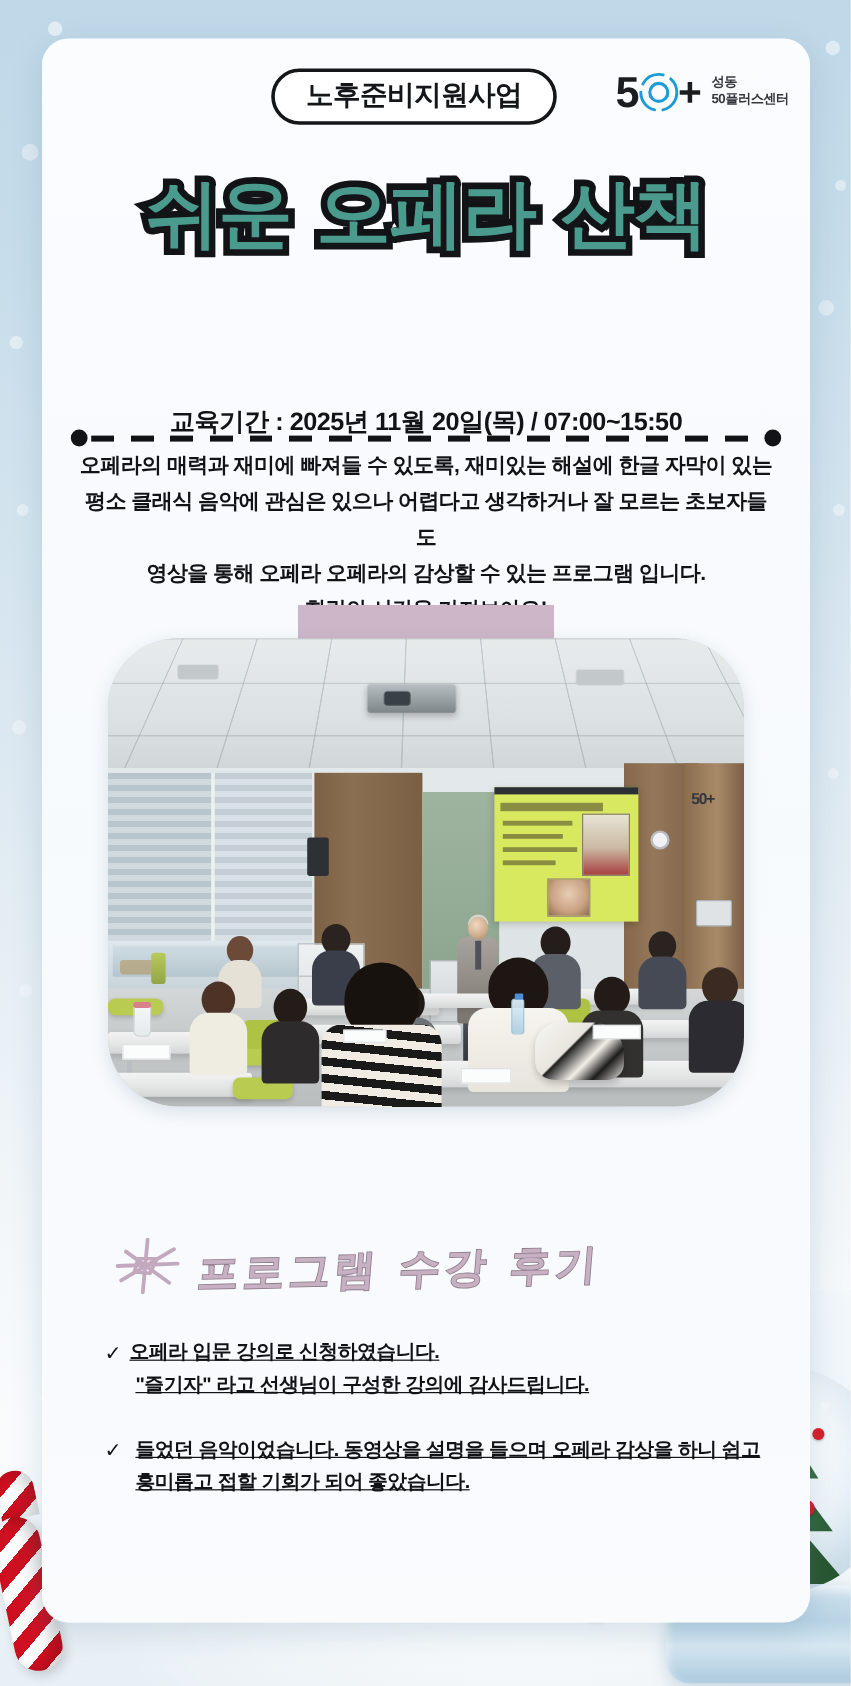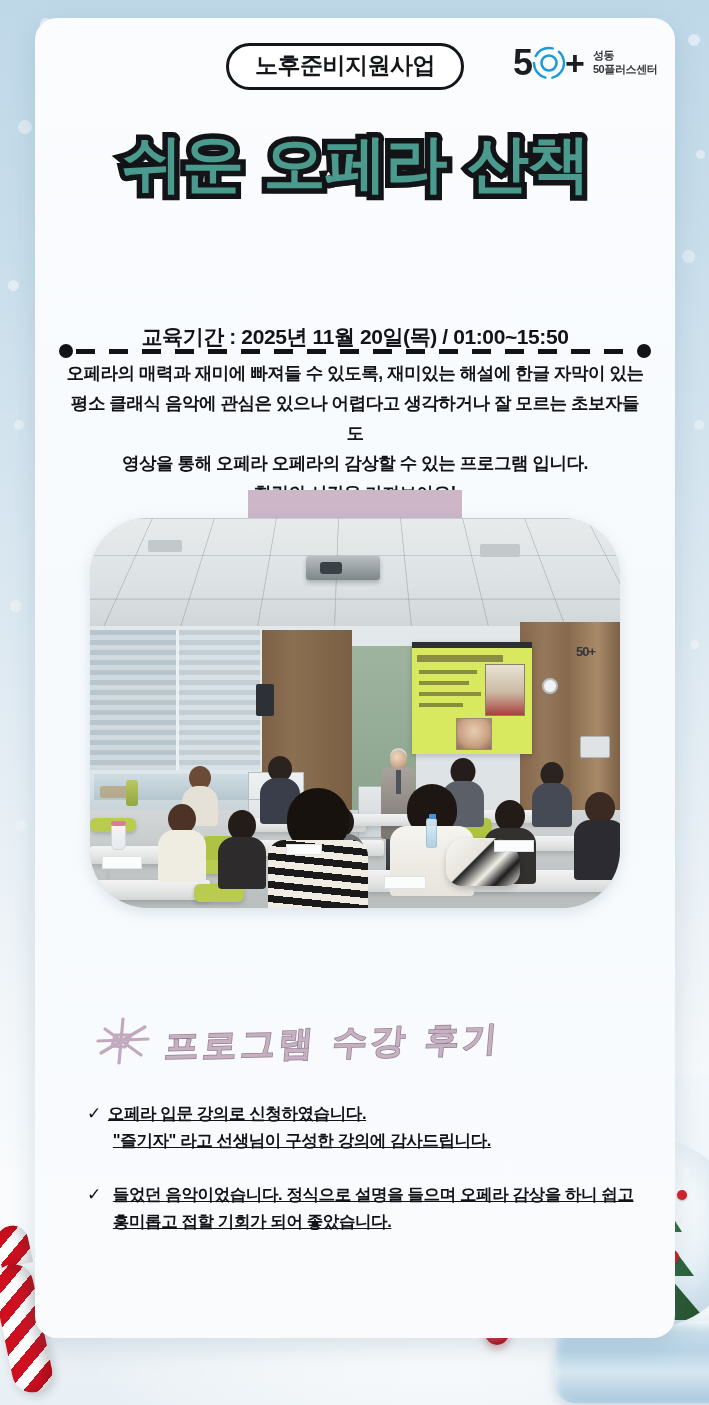--- a/index.html
+++ b/index.html
@@ -123,21 +123,21 @@
     position: absolute;
     left: 484px; bottom: 60px;
     width: 26px; height: 30px; border-radius: 50%;
     background: radial-gradient(circle at 36% 26%, #ffc9c9 0%, #e8404a 34%, #b7111c 72%, #8b0d14 100%);
     box-shadow: 0 4px 8px rgba(120,20,26,.35);
   }
 
   
   .card {
     position: absolute;
-    left: 35px; top: 18px;
+    left: 35px; top: 32px;
     width: 640px; height: 1320px;
     background: linear-gradient(180deg, #fafcfe 0%, #f7fafd 50%, #f9fbfd 100%);
     border-radius: 22px;
     box-shadow: 0 8px 26px rgba(90,130,160,.22);
     overflow: hidden;
   }
 
   
   .header-row {
     position: absolute; left: 0; top: 25px; width: 100%;
@@ -621,21 +621,21 @@
           <div>성동</div>
           <div>50플러스센터</div>
         </div>
       </div>
     </div>
 
     <div class="title-block">
       <div class="title-line l2 title-shadow">쉬운 오페라 산책</div>
     </div>
 
-    <div class="date-line">교육기간 : 2025년 11월  20일(목) / 01:00~15:50</div>
+    <div class="date-line">교육기간 : 2025년 11월  20일(목) / 07:00~15:50</div>
 
     <div class="divider" style="top:323px;">
       <span class="dot"></span>
       <span class="dash"></span>
       <span class="dot"></span>
     </div>
 
     <div class="desc">
       <div>오페라의 매력과 재미에 빠져들 수 있도록, 재미있는 해설에 한글 자막이 있는</div>
       <div>평소 클래식 음악에 관심은 있으나 어렵다고 생각하거나 잘 모르는 초보자들도</div>
@@ -781,21 +781,21 @@
         <span class="check-mark">✓</span>
         <span class="review-text">
           <span class="ln">오페라 입문 강의로 신청하였습니다.</span>
           <span class="ln indent">"즐기자" 라고 선생님이 구성한 강의에 감사드립니다.</span>
         </span>
       </div>
 
       <div class="review-item">
         <span class="check-mark">✓</span>
         <span class="review-text">
-          <span class="ln indent">들었던 음악이었습니다. 정식으로 설명을 들으며 오페라 감상을 하니 쉽고</span>
+          <span class="ln indent">들었던 음악이었습니다. 동영상을 설명을 들으며 오페라 감상을 하니 쉽고</span>
           <span class="ln indent">흥미롭고 접할 기회가 되어 좋았습니다.</span>
         </span>
       </div>
 
     </div>
 
   </div>
 </div>
 
 </body></html>

